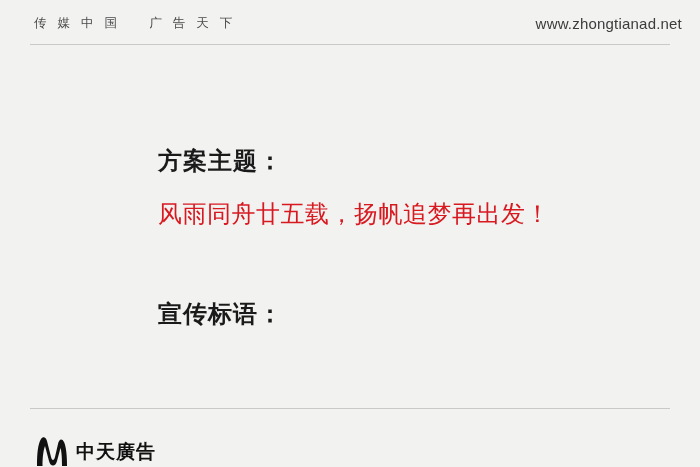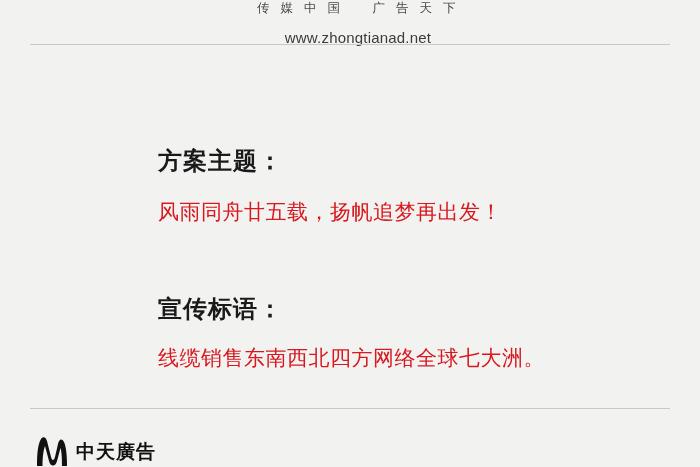--- a/index.html
+++ b/index.html
@@ -26,21 +26,20 @@
     position: absolute;
     left: 0;
     top: 0;
     width: 700px;
     height: 46px;
     display: flex;
     align-items: center;
     justify-content: space-between;
     padding: 0 18px 0 34px;
     box-sizing: border-box;
-    flex-direction: column;
   }
   .header-slogan {
     font-size: 12.5px;
     color: #4a4a4a;
     letter-spacing: 3.5px;
     font-family: "DejaVu Sans", "Liberation Sans", sans-serif;
     white-space: nowrap;
   }
   .header-slogan .gap {
     display: inline-block;
@@ -76,21 +75,21 @@
     font-size: 24px;
     color: #1a1a1a;
     font-weight: bold;
     letter-spacing: 1px;
     line-height: 1.5;
     margin-bottom: 16px;
     font-family: "DejaVu Sans", "Liberation Sans", sans-serif;
     margin-top: 43px;
   }
   .block-line {
-    font-size: 21px;
+    font-size: 24px;
     color: #d81920;
     line-height: 1.62;
     letter-spacing: 0.5px;
     font-family: "DejaVu Sans", "Liberation Sans", sans-serif;
     white-space: nowrap;
   }
   .block-theme { margin-bottom: 62px; }
   .block-slogan .block-title { margin-bottom: 14px; }
 
   
@@ -167,21 +166,20 @@
 
   <div class="content">
 
     <div class="block block-theme">
       <div class="block-title">方案主题：</div>
       <div class="block-line">风雨同舟廿五载，扬帆追梦再出发！</div>
     </div>
 
     <div class="block block-slogan">
       <div class="block-title">宣传标语：</div>
-      <div class="block-line">线缆销售东南西北四方网络全球七大洲。</div>
     </div>
 
   </div>
 
   <div class="footer-rule"></div>
   <div class="footer">
 
     <div class="logo-wrap">
       <span class="logo-mark">
         <svg width="36" height="34" viewBox="0 0 36 34" xmlns="http://www.w3.org/2000/svg">

